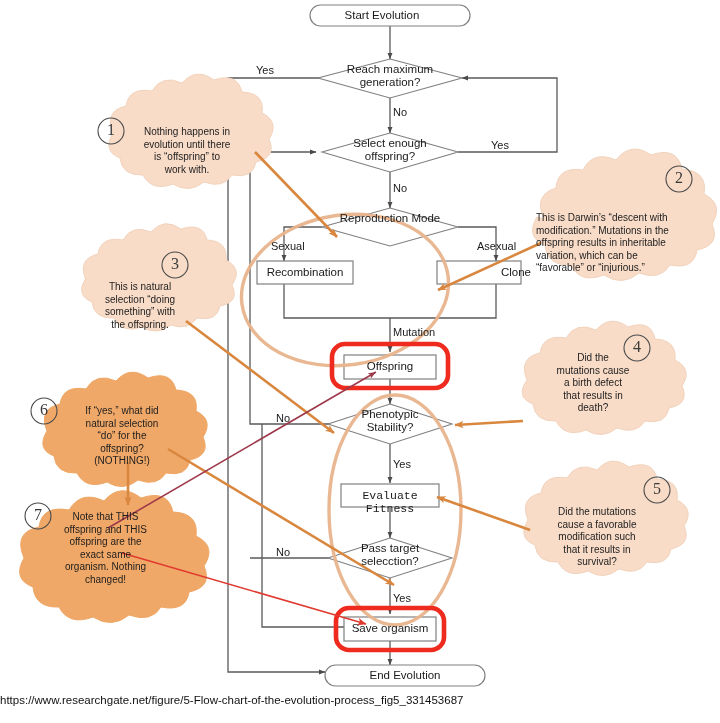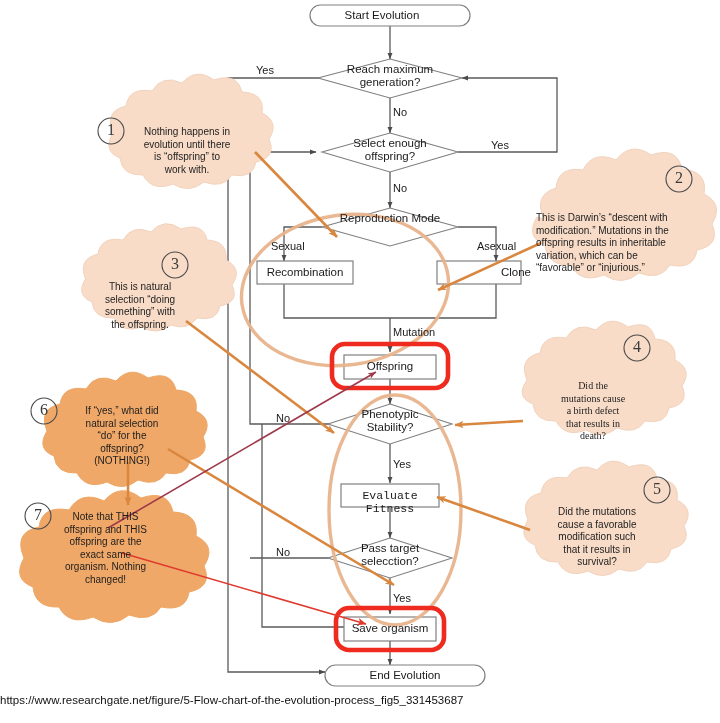--- a/index.html
+++ b/index.html
@@ -261,21 +261,21 @@
         <div>offspring results in inheritable</div>
         <div>variation, which can be</div>
         <div>“favorable” or “injurious.”</div>
       </div>
     <div class="callout-text" id="ct3" style="left:85px;top:281px;width:110px;">
         <div>This is natural</div>
         <div>selection “doing</div>
         <div>something” with</div>
         <div>the offspring.</div>
       </div>
-    <div class="callout-text" id="ct4" style="left:538px;top:380px;width:110px;font-family:Liberation Serif, serif;">
+    <div class="callout-text" id="ct4" style="left:538px;top:352px;width:110px;">
         <div>Did the</div>
         <div>mutations cause</div>
         <div>a birth defect</div>
         <div>that results in</div>
         <div>death?</div>
       </div>
     <div class="callout-text" id="ct5" style="left:534px;top:506px;width:126px;">
         <div>Did the mutations</div>
         <div>cause a favorable</div>
         <div>modification such</div>

